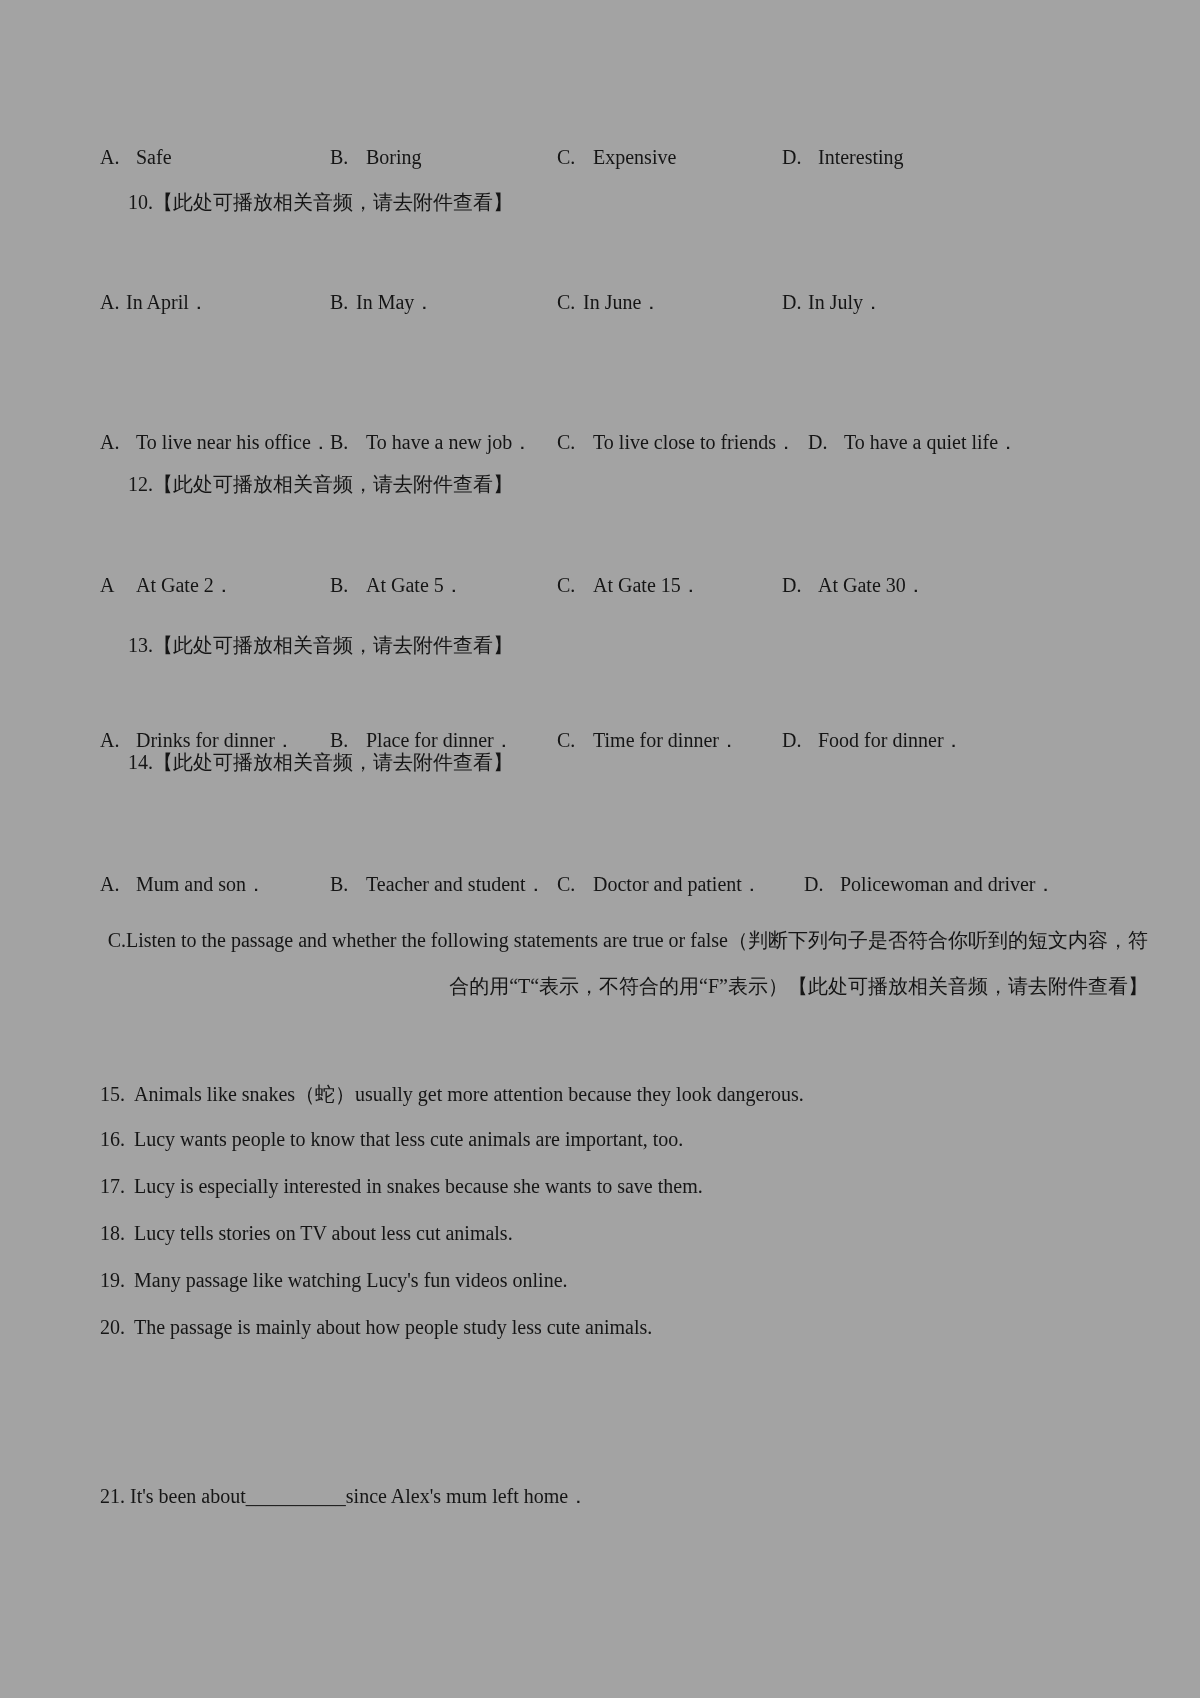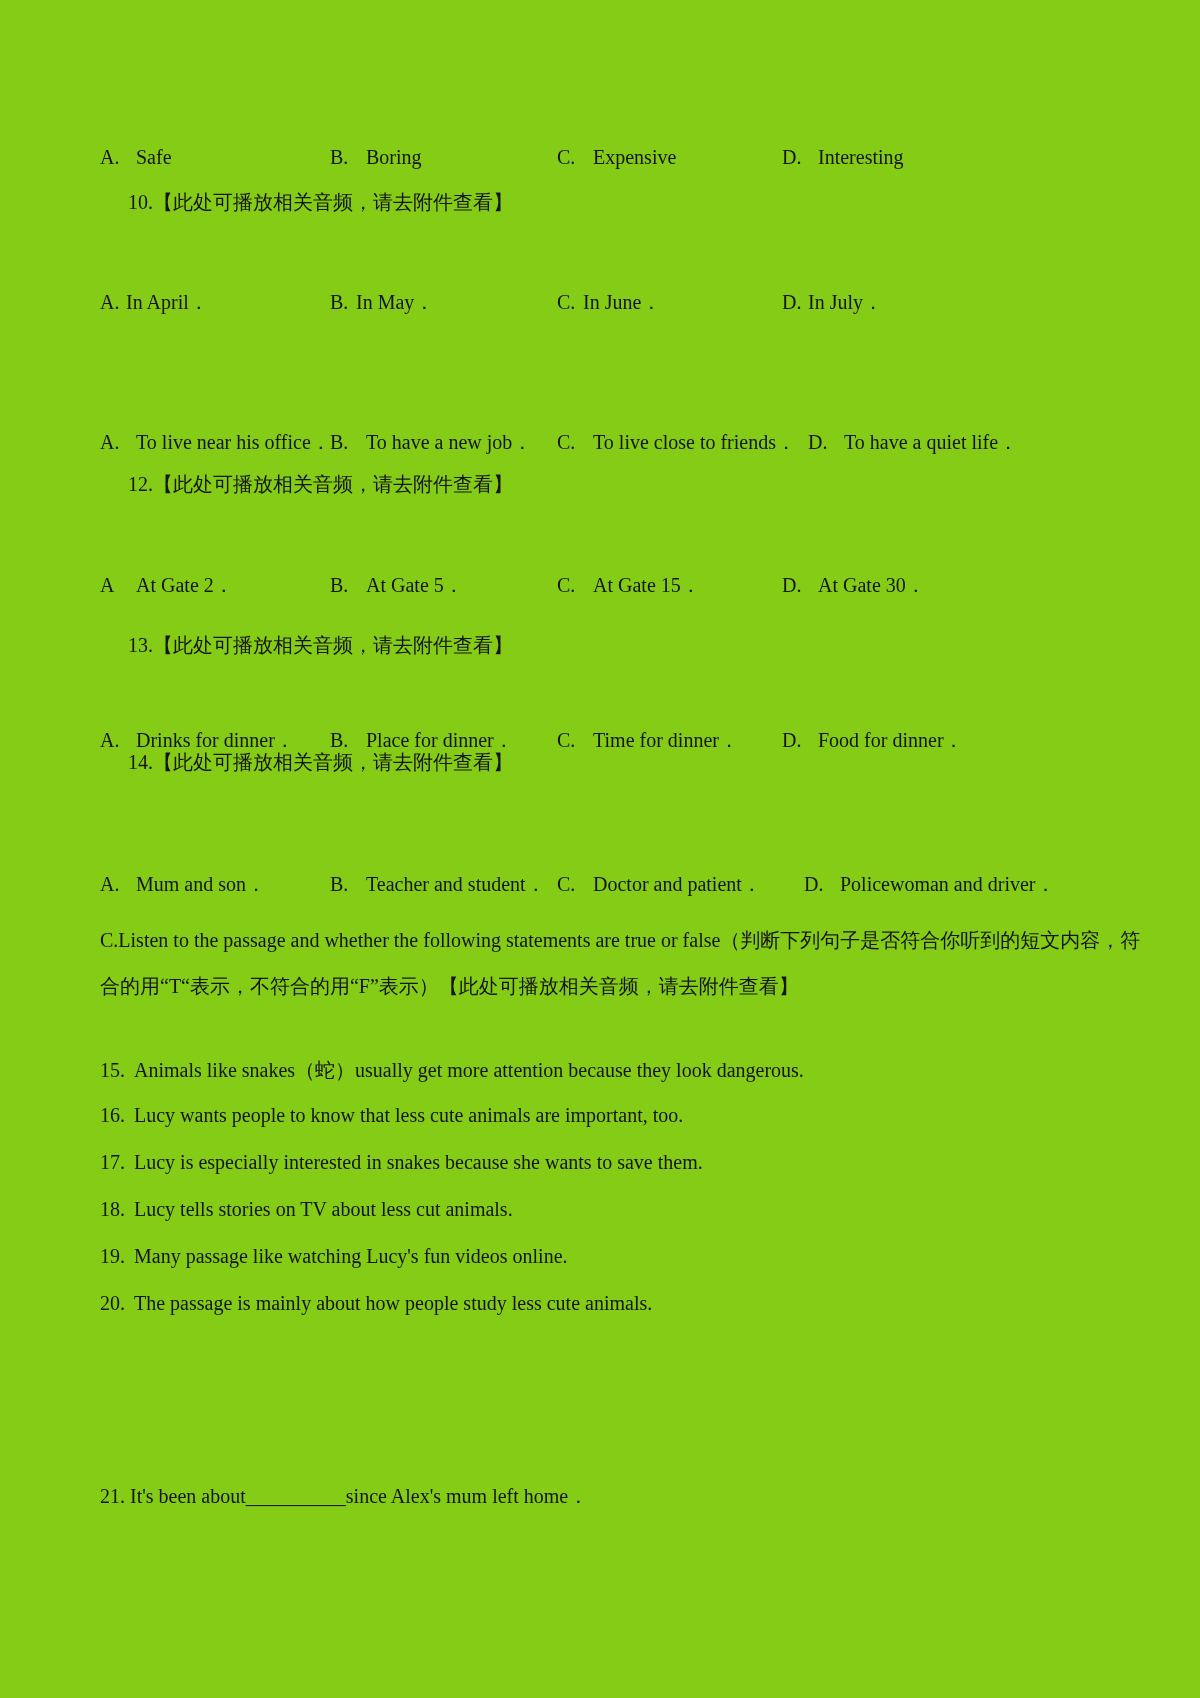--- a/index.html
+++ b/index.html
@@ -1,20 +1,20 @@
 <!DOCTYPE html>
 <html><head>
 <meta charset="utf-8">
 <style>
   html, body { margin: 0; padding: 0; background: #ffffff; }
   .page {
     position: relative;
     width: 1200px;
     height: 1698px;
-    background: #84cc16;
+    background: #a3a3a3;
     font-family: "Liberation Serif", "DejaVu Serif", serif;
     font-size: 20px;
     color: #151515;
     overflow: hidden;
   }
   .line {
     position: absolute;
     left: 0;
     width: 100%;
     height: 28px;
@@ -29,23 +29,23 @@
   .audio-line {
     position: absolute;
     left: 128px;
     white-space: nowrap;
   }
   .para {
     position: absolute;
     left: 100px;
     width: 1048px;
     line-height: 46px;
-    text-align: left;
+    text-align: right;
   }
-  .stmt { position: absolute; left: 100px; white-space: nowrap; }
+  .stmt { position: absolute; left: 100px; white-space: nowrap; margin-top: 24px; }
   .stmt-num { display: inline-block; width: 34px; }
   .fill-line { position: absolute; left: 100px; white-space: nowrap; }
   .blank { letter-spacing: 0; font-style: italic; }
 </style>
 </head>
 <body>
 
 <div class="page">
 
   <div class="line" style="top:146px">

